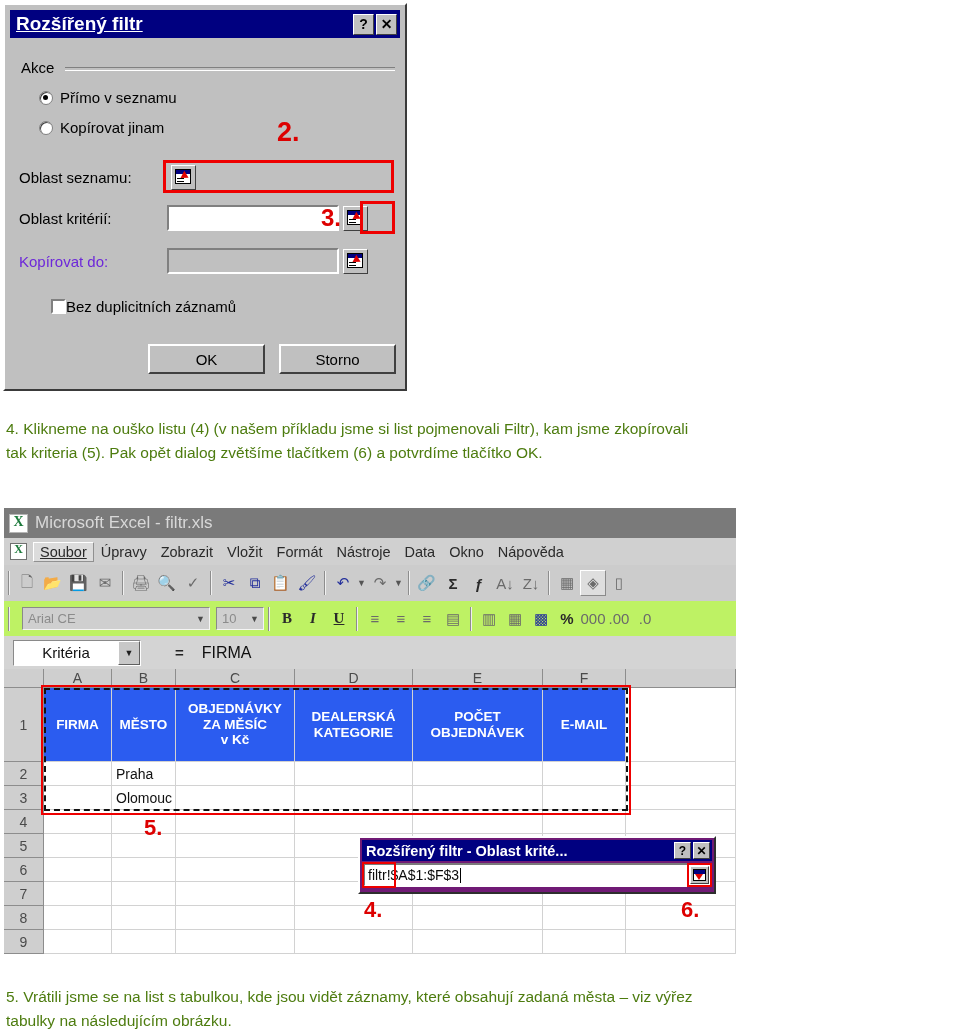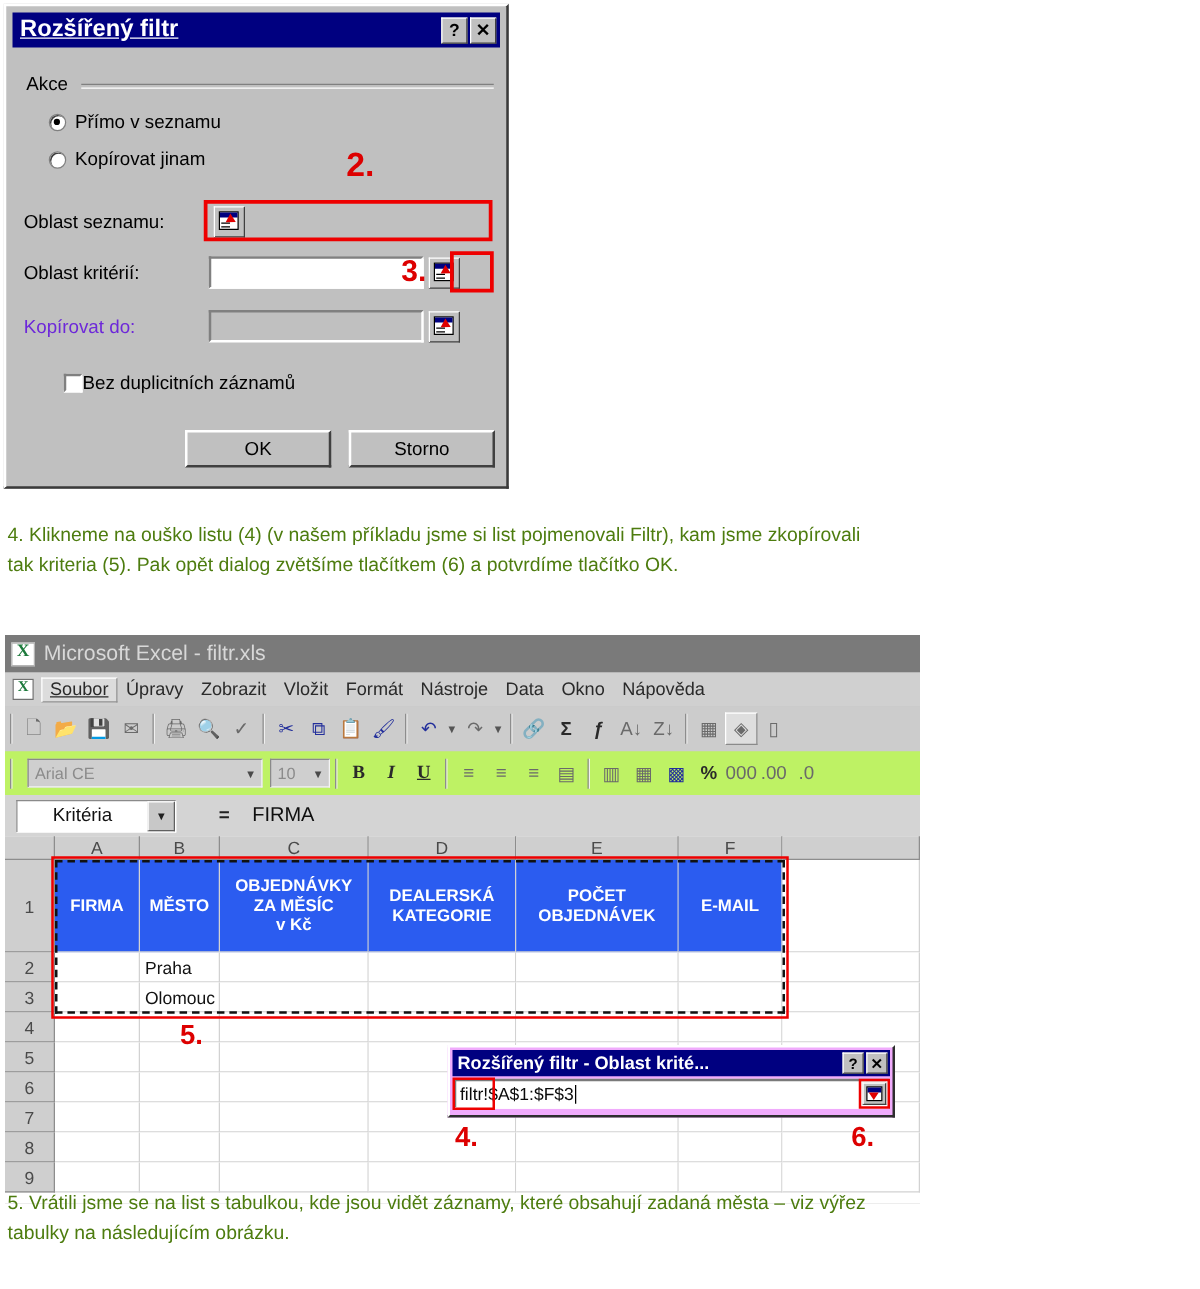--- a/index.html
+++ b/index.html
@@ -552,21 +552,21 @@
   #selection-ants {
     position: absolute;
     border: 2px dashed #111111;
     box-sizing: border-box;
     pointer-events: none;
   }
 
   
   #criteria-dialog {
     position: absolute;
-    background: #f0abfc;
+    background: #701a75;
     border-top: 2px solid #ffffff;
     border-left: 2px solid #ffffff;
     border-right: 2px solid #2e2e2e;
     border-bottom: 2px solid #2e2e2e;
     box-sizing: border-box;
   }
   #criteria-titlebar {
     position: absolute;
     left: 2px; top: 2px; right: 2px;
     height: 21px;
@@ -969,16 +969,16 @@
       </div>
       <div class="red-box" style="right:2px; top:25px; width:25px; height:24px; border-width:2px;"></div>
     </div>
 
     <div class="red-num" style="left:360px; top:228px; font-size:22px; z-index:5;">4.</div>
 
     <div class="red-num" style="left:677px; top:228px; font-size:22px; z-index:5;">6.</div>
   </div>
 </div>
 
-<div class="para" style="left:6px; top:951px; width:948px;">
+<div class="para" style="left:6px; top:985px; width:948px;">
   <span class="hang">5. Vrátili jsme se na list s tabulkou, kde jsou vidět záznamy, které obsahují zadaná města – viz výřez</span>
   <span class="hang">tabulky na následujícím obrázku.</span>
 </div>
 
 </body></html>

